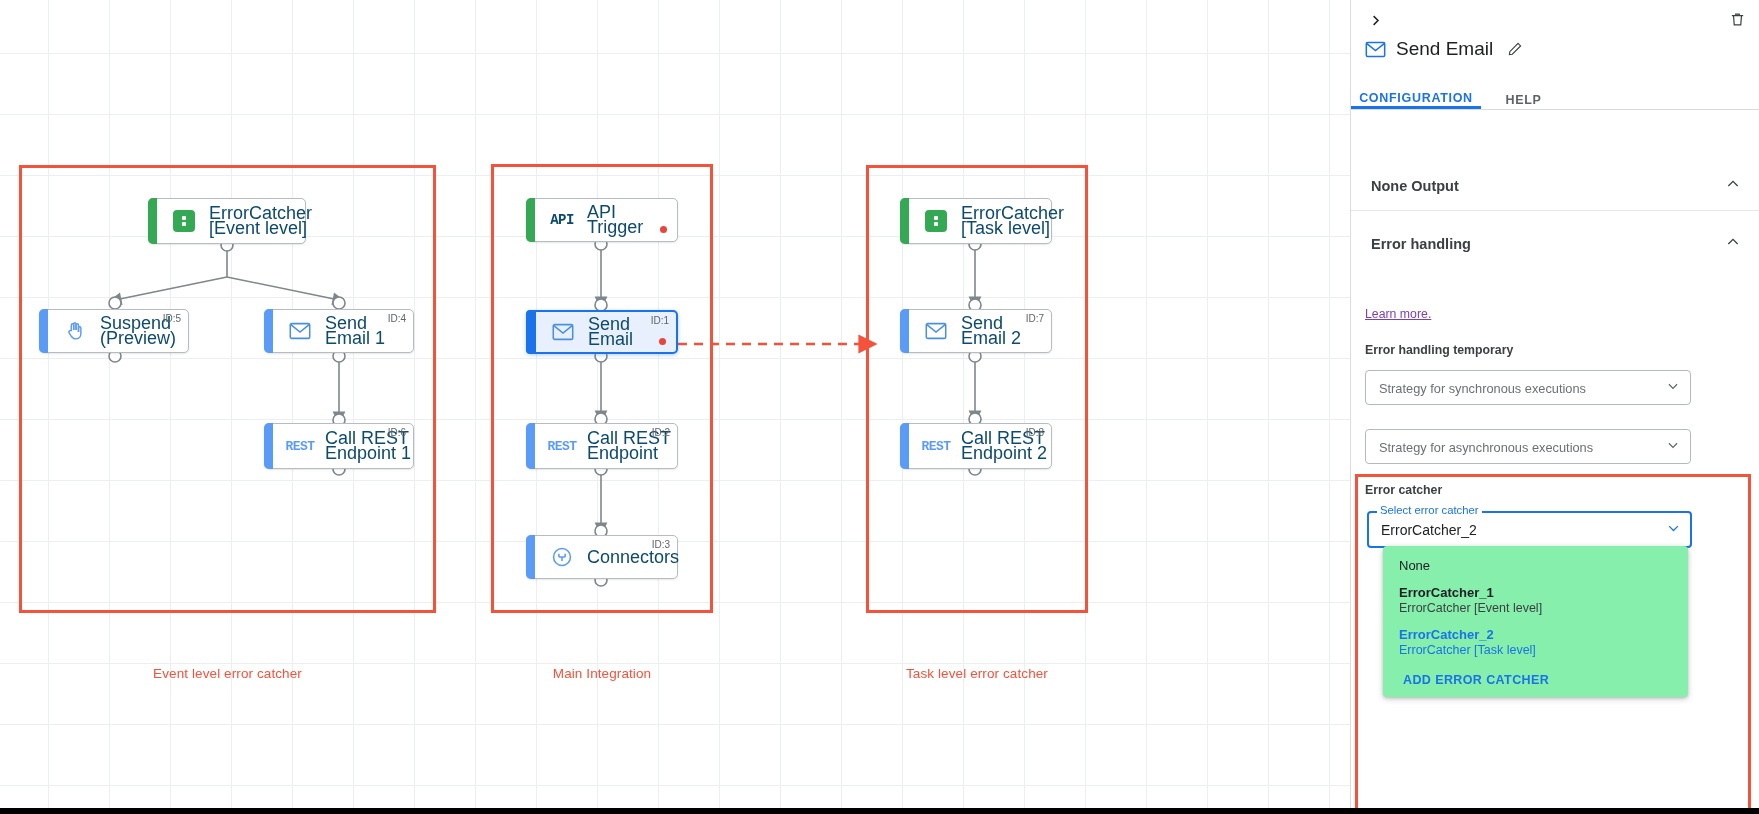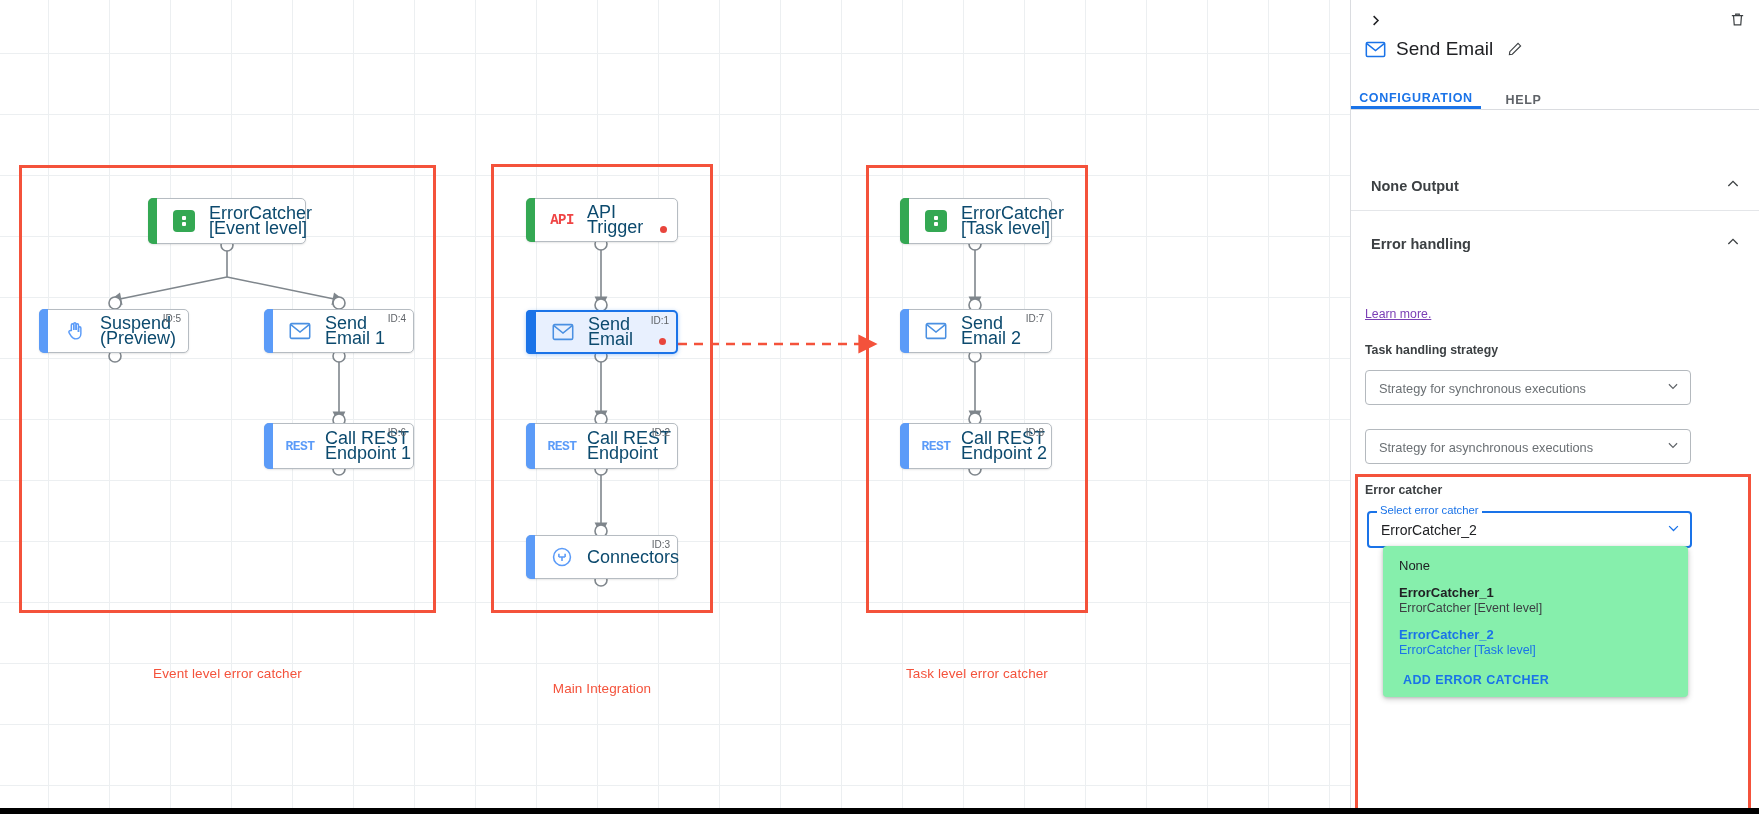--- a/index.html
+++ b/index.html
@@ -86,21 +86,21 @@
     background: #e8453c;
   }
   
   .ec-icon {
     width: 22px; height: 22px; border-radius: 4px;
     background: #34a853;
     display: flex; flex-direction: column; align-items: center; justify-content: center;
     gap: 2px;
   }
   .ec-icon i { display:block; width:4px; height:4px; border-radius:1px; background:#fff; }
-  .api-icon { font-family: "Liberation Mono", monospace; font-weight: 700; font-size: 14px; color: #ef4444; letter-spacing:-0.5px;}
+  .api-icon { font-family: "Liberation Mono", monospace; font-weight: 700; font-size: 14px; color: #0c4a6e; letter-spacing:-0.5px;}
   .rest-icon { font-family: "Liberation Mono", monospace; font-weight: 700; font-size: 13px; color: #5b9bf8; letter-spacing:-0.5px;}
 
   
   #panel {
     position: absolute; right: 0; top: 0;
     width: 409px; height: 814px;
     background: #ffffff;
     border-left: 1px solid #dadce0;
   }
   #panel-scroll { position: relative; width:100%; height:100%; }
@@ -278,21 +278,21 @@
         <circle cx="975" cy="419" r="6"></circle>
         <circle cx="975" cy="469" r="6"></circle>
       </g>
     </svg>
 
     <div class="group-box" style="left:19px; top:165px; width:417px; height:448px;"></div>
     <div class="group-box" style="left:491px; top:164px; width:222px; height:449px;"></div>
     <div class="group-box" style="left:866px; top:165px; width:222px; height:448px;"></div>
 
     <div class="group-label" style="left:19px; top:666px; width:417px;">Event level error catcher</div>
-    <div class="group-label" style="left:491px; top:681px; width:222px;">Main Integration</div>
+    <div class="group-label" style="left:491px; top:666px; width:222px;">Main Integration</div>
     <div class="group-label" style="left:866px; top:666px; width:222px;">Task level error catcher</div>
 
     <div class="node green" style="left:148px; top:198px; width:158px; height:46px;">
       <span class="accent"></span>
       <span class="nicon">
         <span class="ec-icon">
             <i></i>
             <i></i>
           </span>
       </span>
@@ -465,21 +465,21 @@
         <span class="stitle">Error handling</span>
         <span class="schev">
           <svg width="16" height="16" viewBox="0 0 24 24" fill="none" stroke="#3c4043" stroke-width="2">
               <path d="M5 15l7-7 7 7"></path>
             </svg>
         </span>
       </div>
 
       <div class="body-text learn-link" style="top:306px; width:auto;">Learn more.</div>
 
-      <div class="field-label" style="top:343px;">Task handling strategy</div>
+      <div class="field-label" style="top:343px;">Error handling temporary</div>
 
       <div class="select-box" style="top:370px;">
         <span class="sv">Strategy for synchronous executions</span>
         <span class="arrow">
           <svg width="14" height="14" viewBox="0 0 24 24" fill="none" stroke="#5f6368" stroke-width="2">
               <path d="M5 9l7 7 7-7"></path>
             </svg>
         </span>
       </div>
 

